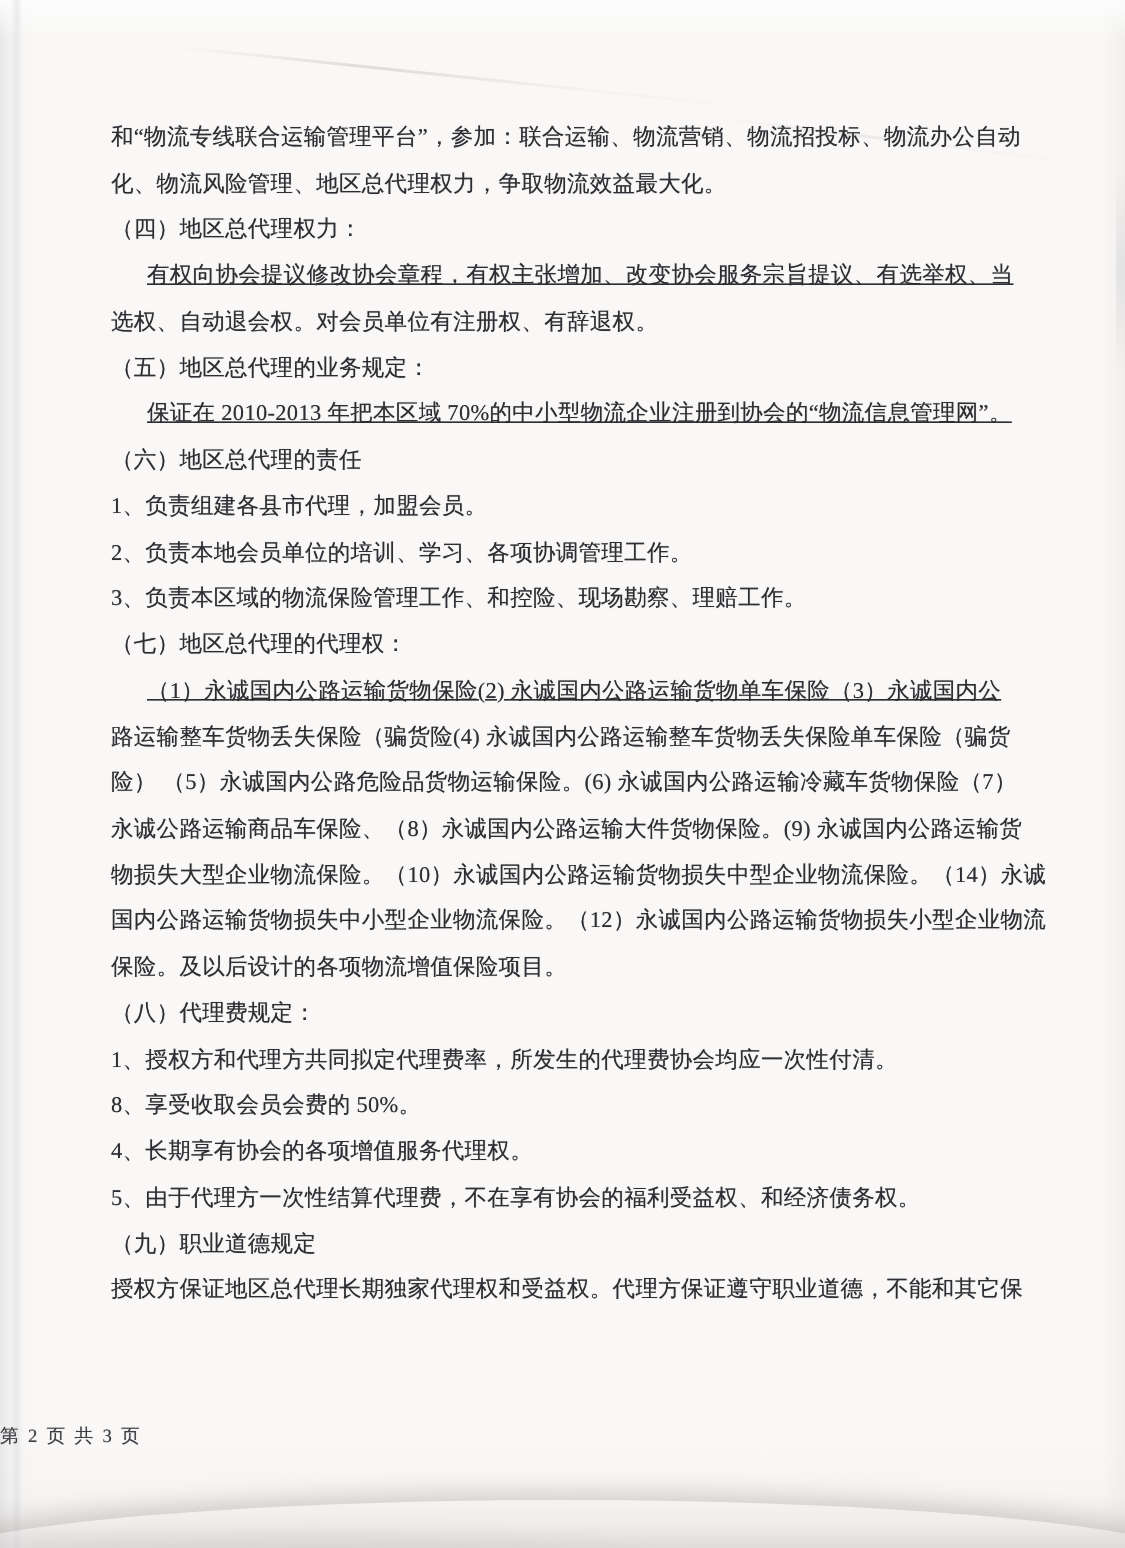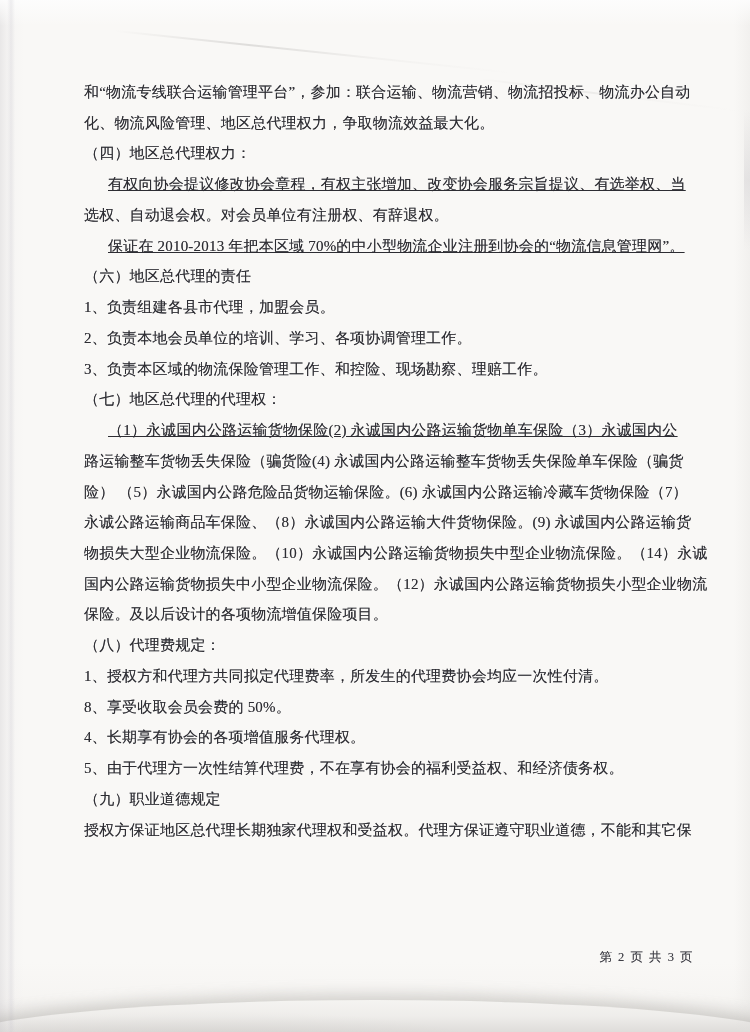--- a/index.html
+++ b/index.html
@@ -56,21 +56,21 @@
   .bottom-curve {
     position: absolute;
     left: -60px; right: -60px; bottom: -58px;
     height: 90px;
     border-radius: 50% 50% 0 0;
     box-shadow: 0 -6px 14px rgba(157,154,151,0.38);
     pointer-events: none;
   }
   .text-block {
     position: absolute;
-    left: 84px;
+    left: 74px;
     top: 77px;
     width: 614px;
   }
   .doc-line {
     height: 30.74px;
     line-height: 30.74px;
     font-size: 15px;
     color: #2d2d33;
     white-space: nowrap;
     letter-spacing: 0.2px;
@@ -78,21 +78,21 @@
   }
   .doc-line.indent1 {
     padding-left: 24px;
     text-decoration: underline;
   }
   .footer {
     position: absolute;
     top: 949px;
     left: 0;
     width: 694px;
-    text-align: right;
+    text-align: left;
     font-size: 12.5px;
     letter-spacing: 1.5px;
     color: #3e3e46;
     text-shadow: 0 0 0.5px rgba(62,62,70,0.5);
   }
 </style>
 </head>
 <body>
 
 <div class="scan">
@@ -100,20 +100,21 @@
   <div class="crease crease-top"></div>
   <div class="crease crease-top2"></div>
   <div class="smudge-right"></div>
 
   <div class="text-block">
       <div class="doc-line">和“物流专线联合运输管理平台”，参加：联合运输、物流营销、物流招投标、物流办公自动</div>
       <div class="doc-line">化、物流风险管理、地区总代理权力，争取物流效益最大化。</div>
       <div class="doc-line">（四）地区总代理权力：</div>
       <div class="doc-line indent1">有权向协会提议修改协会章程，有权主张增加、改变协会服务宗旨提议、有选举权、当</div>
       <div class="doc-line">选权、自动退会权。对会员单位有注册权、有辞退权。</div>
+      <div class="doc-line">（五）地区总代理的业务规定：</div>
       <div class="doc-line indent1">保证在 2010-2013 年把本区域 70%的中小型物流企业注册到协会的“物流信息管理网”。</div>
       <div class="doc-line">（六）地区总代理的责任</div>
       <div class="doc-line">1、负责组建各县市代理，加盟会员。</div>
       <div class="doc-line">2、负责本地会员单位的培训、学习、各项协调管理工作。</div>
       <div class="doc-line">3、负责本区域的物流保险管理工作、和控险、现场勘察、理赔工作。</div>
       <div class="doc-line">（七）地区总代理的代理权：</div>
       <div class="doc-line indent1">（1）永诚国内公路运输货物保险(2) 永诚国内公路运输货物单车保险（3）永诚国内公</div>
       <div class="doc-line">路运输整车货物丢失保险（骗货险(4) 永诚国内公路运输整车货物丢失保险单车保险（骗货</div>
       <div class="doc-line">险）  （5）永诚国内公路危险品货物运输保险。(6) 永诚国内公路运输冷藏车货物保险（7）</div>
       <div class="doc-line">永诚公路运输商品车保险、（8）永诚国内公路运输大件货物保险。(9) 永诚国内公路运输货</div>

